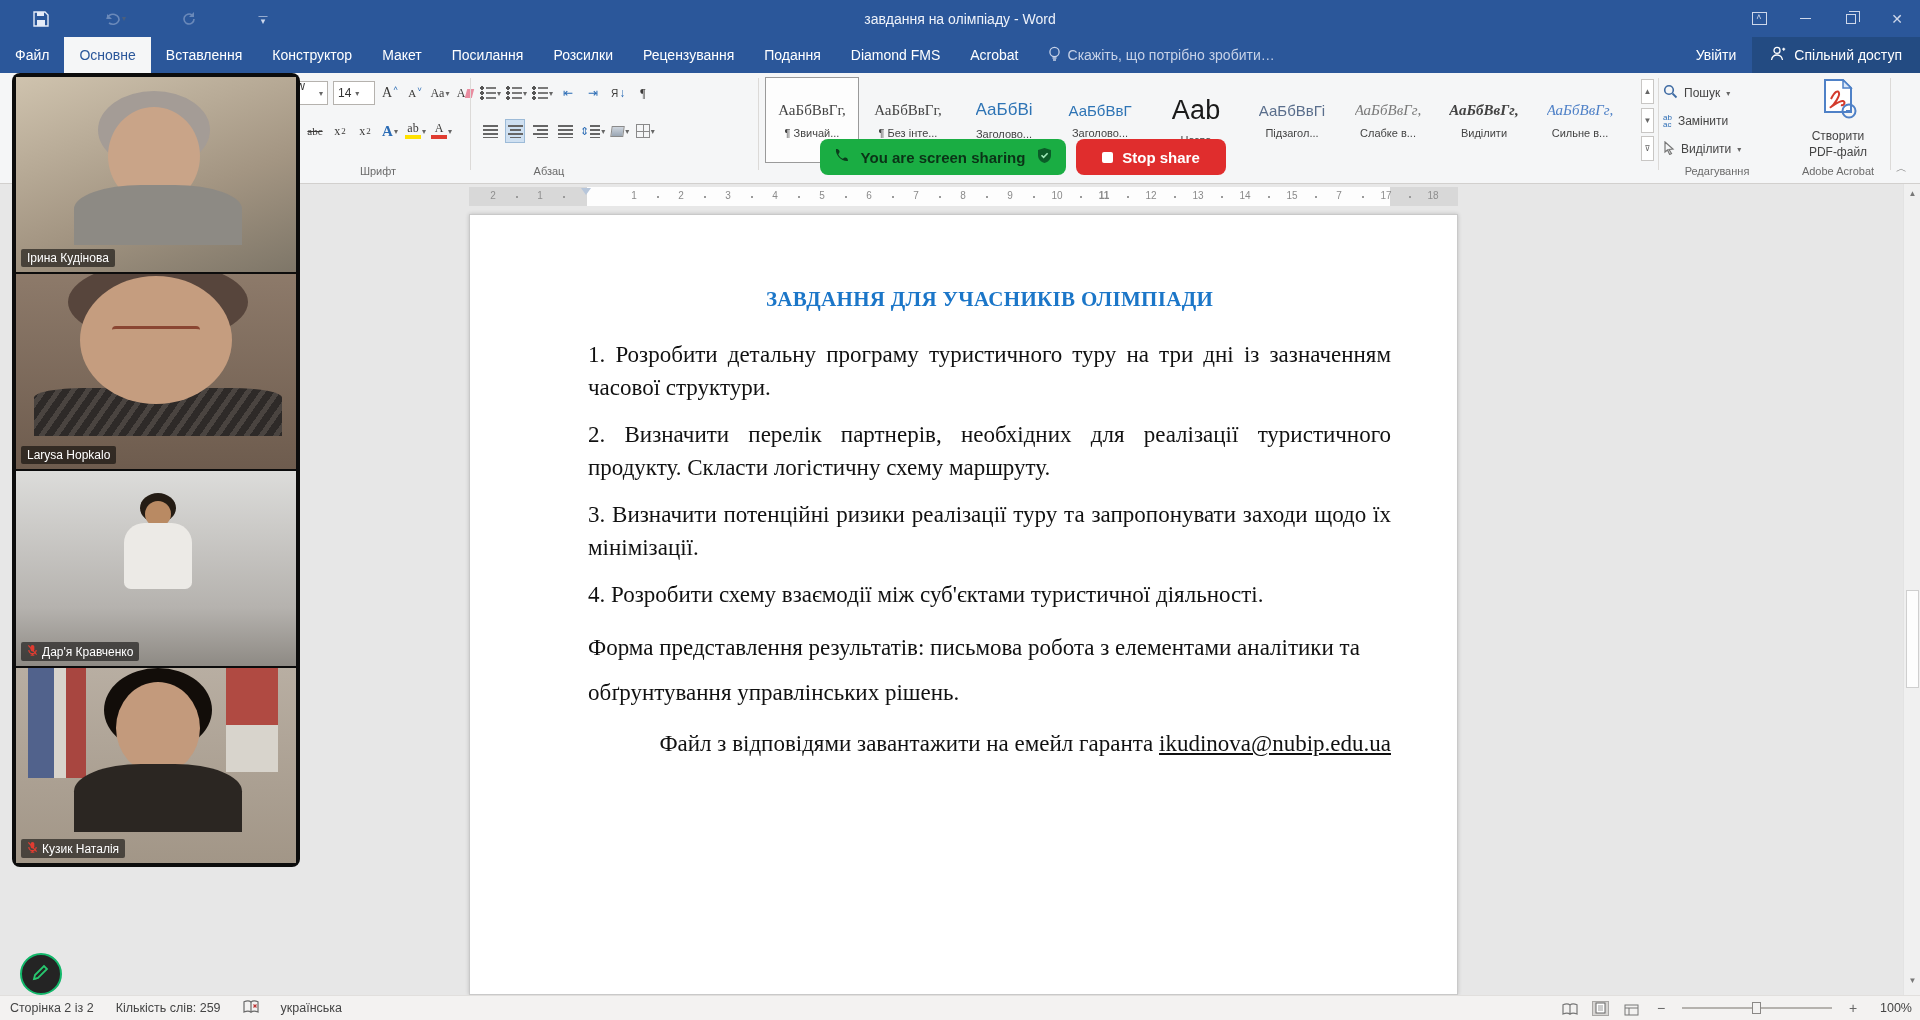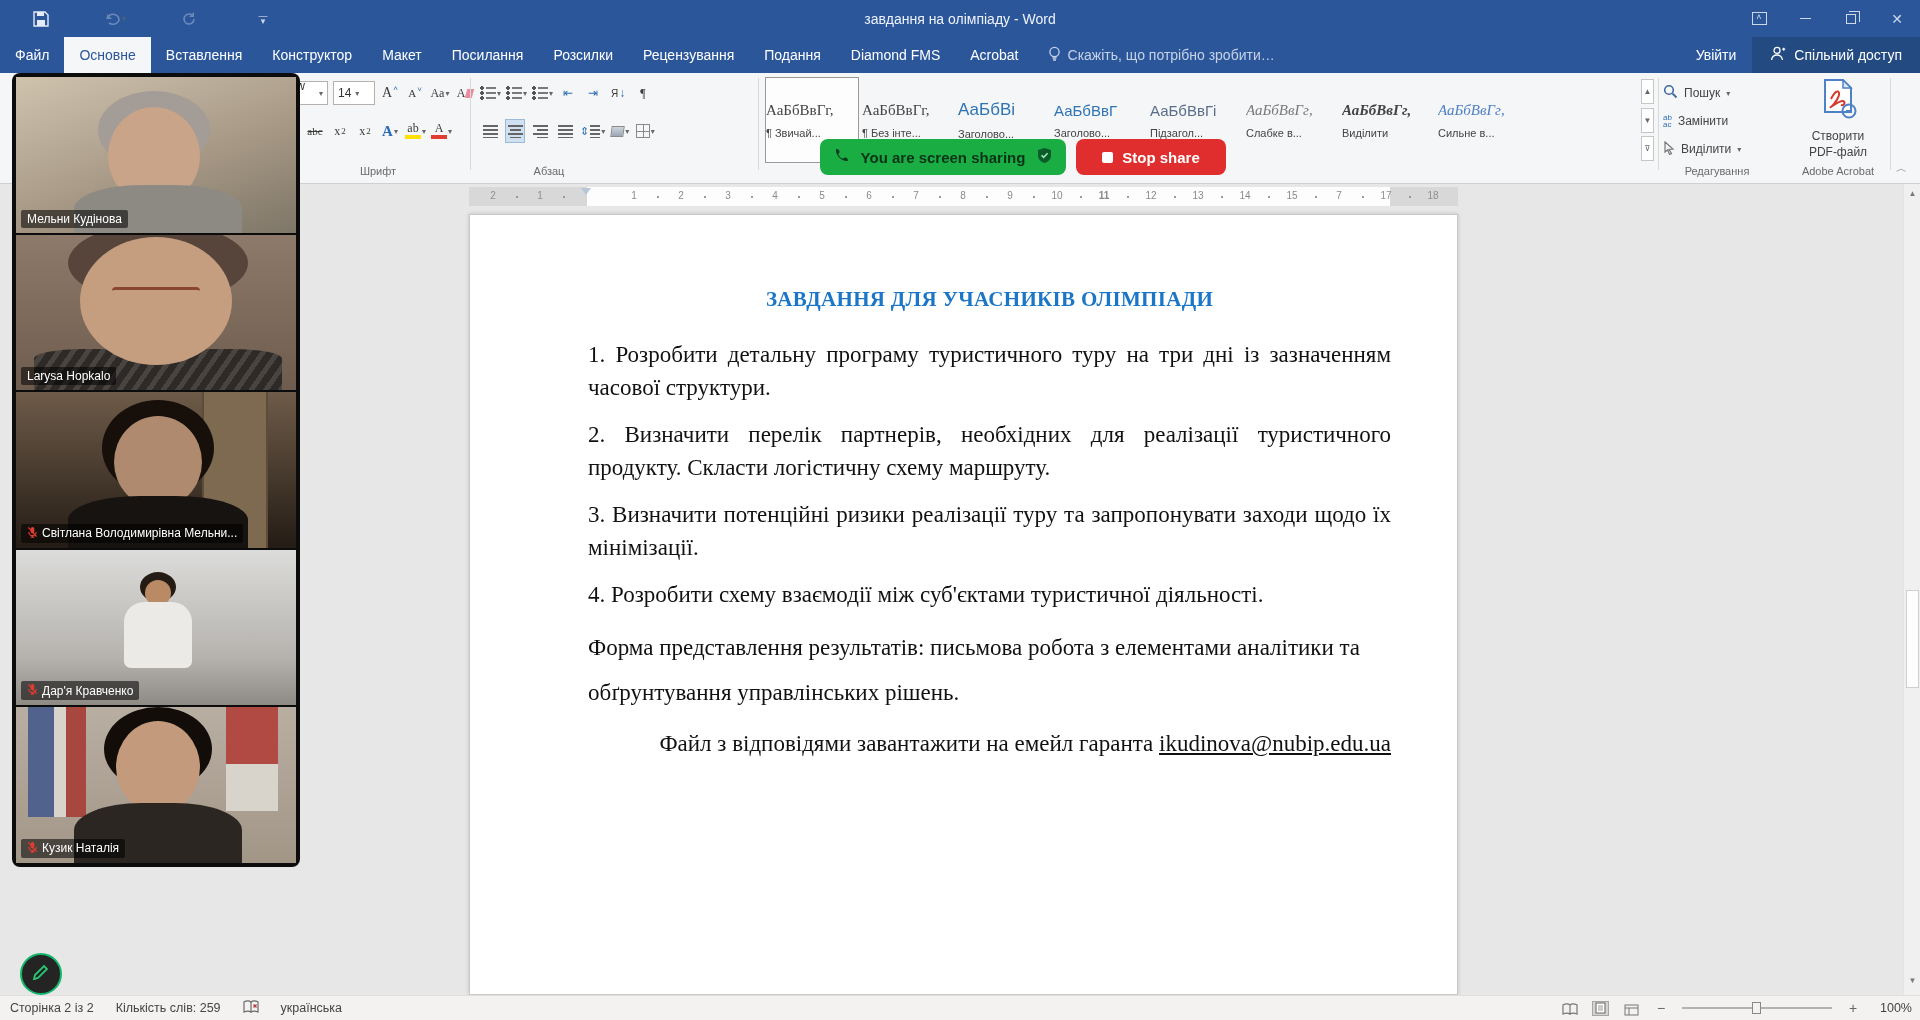--- a/index.html
+++ b/index.html
@@ -65,21 +65,21 @@
   .alignicon { display:inline-block; width:15px; height:13px; }
   .al-l { background:repeating-linear-gradient(#666 0 2px,transparent 2px 4px); }
   .al-c { background:linear-gradient(#666,#666) 0 0/15px 2px no-repeat, linear-gradient(#666,#666) 2px 4px/11px 2px no-repeat,
           linear-gradient(#666,#666) 0 8px/15px 2px no-repeat, linear-gradient(#666,#666) 2px 12px/11px 2px no-repeat; }
   .al-r { background:linear-gradient(#666,#666) 0 0/15px 2px no-repeat, linear-gradient(#666,#666) 4px 4px/11px 2px no-repeat,
           linear-gradient(#666,#666) 0 8px/15px 2px no-repeat, linear-gradient(#666,#666) 4px 12px/11px 2px no-repeat; }
   .gridicon { width:14px; height:14px; border:1px solid #8a8a8a;
      background:linear-gradient(#8a8a8a,#8a8a8a) 6px 0/1px 14px no-repeat, linear-gradient(#8a8a8a,#8a8a8a) 0 6px/14px 1px no-repeat; }
   
   #styles { position:absolute; left:765px; top:4px; width:872px; height:88px; display:flex; gap:2px; }
-  .stycard { width:94px; height:86px; display:flex; flex-direction:column; 
+  .stycard { width:94px; height:86px; display:flex; flex-direction:column; align-items:center;
              justify-content:center; gap:8px; border:1px solid transparent; background:transparent; }
   .stycard.selected { border:1px solid #9a9a9a; background:#fdfdfd; }
   .stysample { font-size:15px; white-space:nowrap; overflow:hidden; max-width:90px; }
   .stylabel { font-size:11px; color:#444; white-space:nowrap; overflow:hidden; max-width:88px; }
   .s-normal .stysample,.s-nospace .stysample { font-family:"Liberation Serif", serif; }
   .s-h1 .stysample { color:#2e74b5; font-size:17px; }
   .s-h2 .stysample { color:#2e74b5; }
   .s-title .stysample { font-size:27px; color:#1a1a1a; }
   .s-sub .stysample { color:#5a6e8c; }
   .s-subtle .stysample { font-style:italic; color:#7a7a7a; font-family:"Liberation Serif", serif; }
@@ -403,20 +403,24 @@
           <div class="stysample">АаБбВвГг,</div>
           <div class="stylabel">¶ Без інте...</div>
         </div>
         <div class="stycard s-h1">
           <div class="stysample">АаБбВі</div>
           <div class="stylabel">Заголово...</div>
         </div>
         <div class="stycard s-h2">
           <div class="stysample">АаБбВвГ</div>
           <div class="stylabel">Заголово...</div>
+        </div>
+        <div class="stycard s-title">
+          <div class="stysample">Ааb</div>
+          <div class="stylabel">Назва</div>
         </div>
         <div class="stycard s-sub">
           <div class="stysample">АаБбВвГі</div>
           <div class="stylabel">Підзагол...</div>
         </div>
         <div class="stycard s-subtle">
           <div class="stysample">АаБбВвГг,</div>
           <div class="stylabel">Слабке в...</div>
         </div>
         <div class="stycard s-emph">
@@ -563,49 +567,32 @@
   </div>
 
   <div id="vpanel">
       <div class="tile t0">
         <div class="ph">
           <div class="hair"></div>
           <div class="head"></div>
           <div class="torso"></div>
         </div>
         <div class="nametag">
-          <span>Мельни Кудінова</span>
+          <span>Ірина Кудінова</span>
         </div>
       </div>
       <div class="tile t1 active">
         <div class="ph">
           <div class="torso"></div>
           <div class="hair"></div>
           <div class="head"></div>
           <div class="glasses"></div>
         </div>
         <div class="nametag">
           <span>Larysa Hopkalo</span>
-        </div>
-      </div>
-      <div class="tile t2">
-        <div class="ph">
-          <div class="door"></div>
-          <div class="hair"></div>
-          <div class="head"></div>
-          <div class="torso"></div>
-        </div>
-        <div class="nametag">
-          <span><svg width="11" height="12" viewBox="0 0 12 13">
-              <rect x="4" y="1" width="4" height="7" rx="2" fill="#e03c31"></rect>
-              <path d="M2 6.5a4 4 0 0 0 8 0" fill="none" stroke="#e03c31" stroke-width="1.3"></path>
-              <path d="M6 10.5V12M4 12h4" stroke="#e03c31" stroke-width="1.3"></path>
-              <path d="M1.5 1.5l9 10" stroke="#e03c31" stroke-width="1.4"></path>
-            </svg></span>
-          <span>Світлана Володимирівна Мельни...</span>
         </div>
       </div>
       <div class="tile t3">
         <div class="ph">
           <div class="hair"></div>
           <div class="head"></div>
           <div class="torso"></div>
         </div>
         <div class="nametag">
           <span><svg width="11" height="12" viewBox="0 0 12 13">

